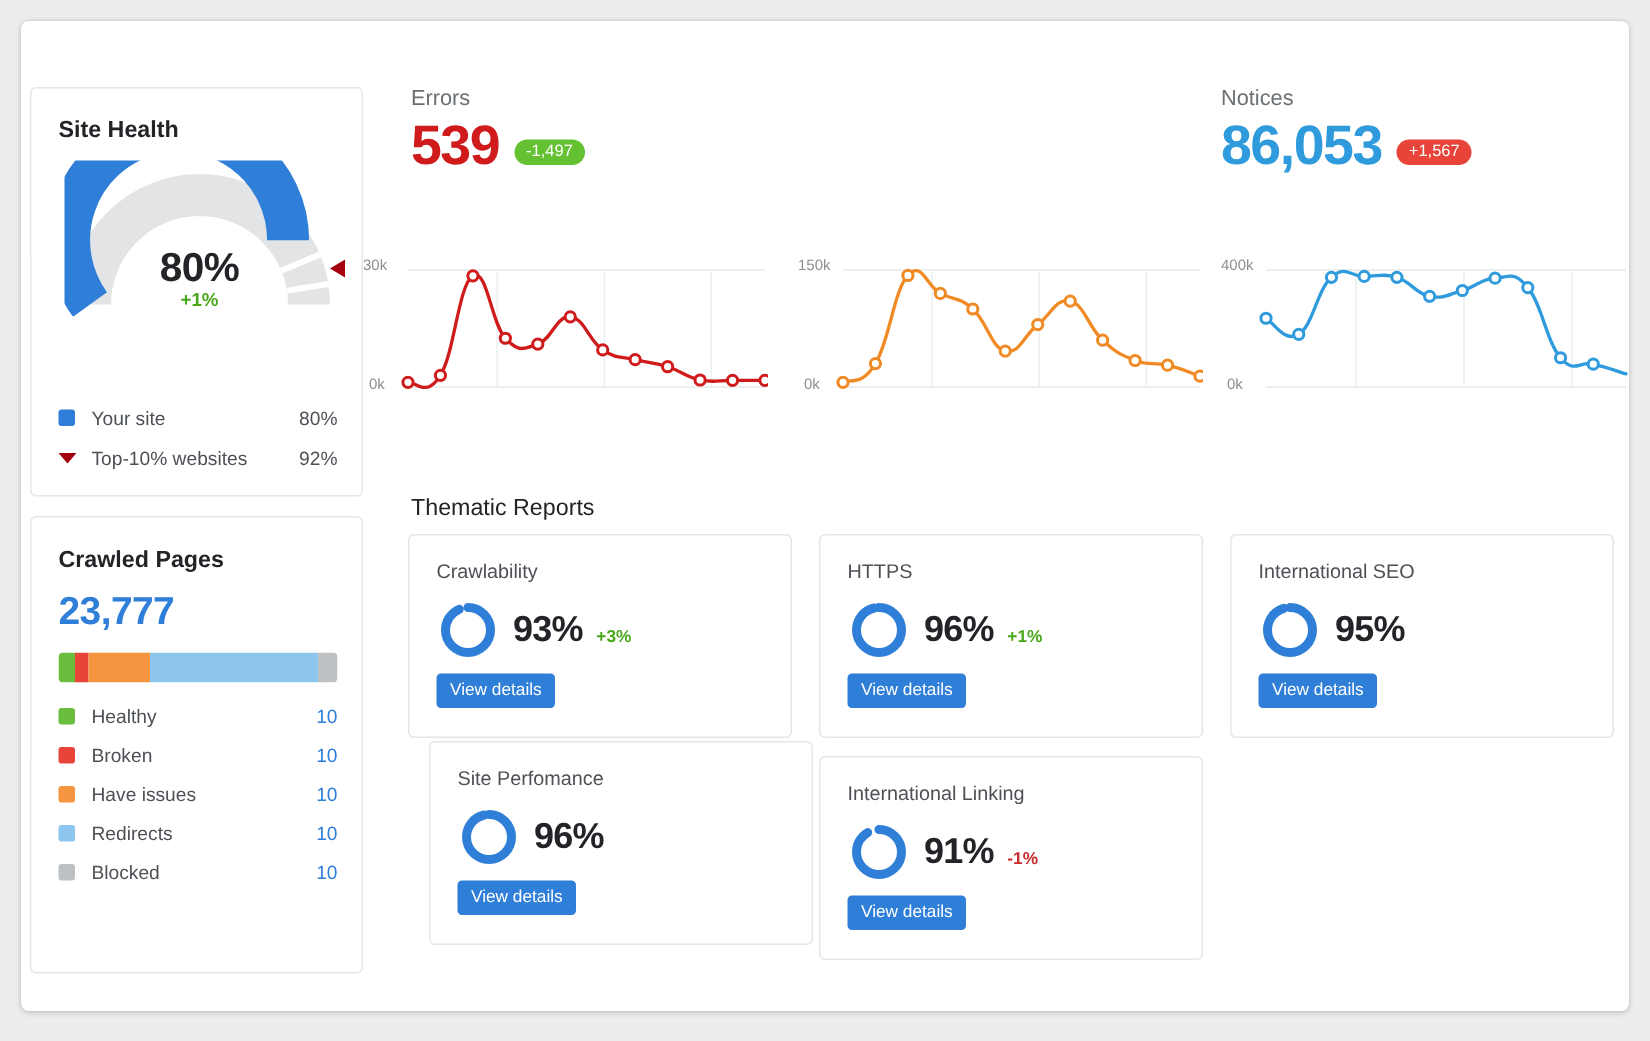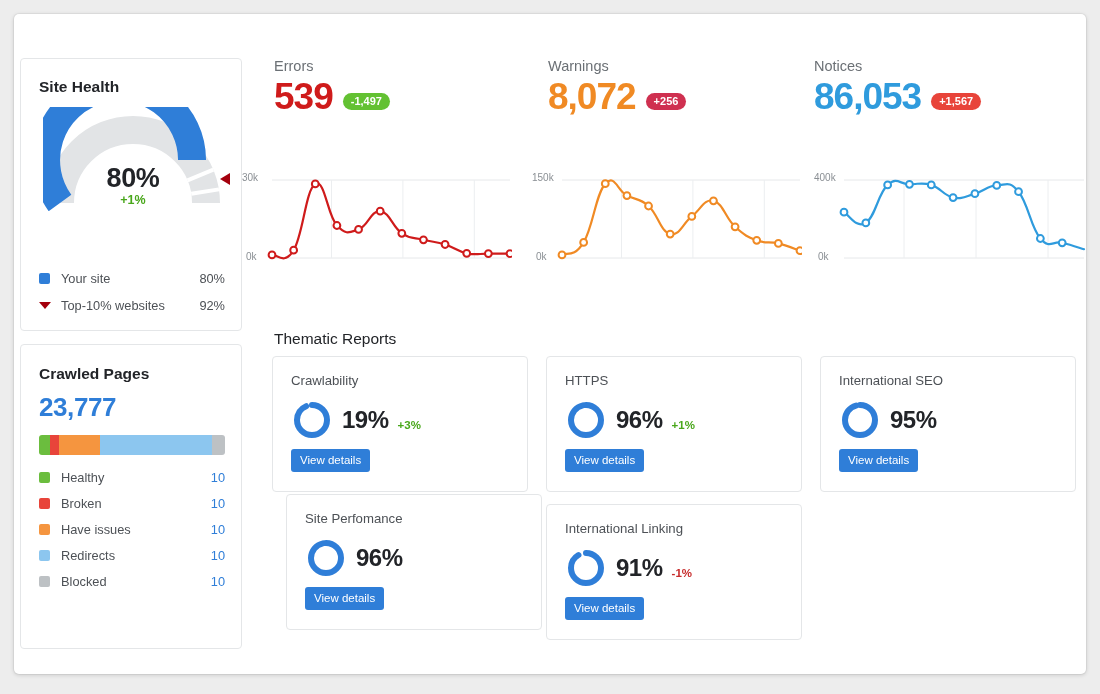--- a/index.html
+++ b/index.html
@@ -115,21 +115,21 @@
   .metric-row { display: flex; align-items: center; gap: 10px; }
   .metric-value {
     font-size: 37px; font-weight: bold; letter-spacing: -1px;
     line-height: 1.05;
   }
   .metric-badge {
     display: inline-block;
     padding: 2px 8px 3px;
     border-radius: 9px;
     font-size: 11px;
-    font-weight: bold;
+    font-weight: normal;
     color: #ffffff;
     position: relative;
     top: 4px;
   }
 
   .spark { position: absolute; }
   .spark-axis-top, .spark-axis-bot {
     position: absolute;
     font-size: 10px;
     color: #8a8f94;
@@ -242,27 +242,20 @@
   </div>
 
   <div class="metric" id="metric-0" style="left:260px;">
     <div class="metric-label">Errors</div>
     <div class="metric-row">
       <span class="metric-value" style="color: rgb(207, 27, 27);">539</span>
       <span class="metric-badge" style="background: rgb(99, 193, 50);">-1,497</span>
     </div>
   </div>
 
-  <div class="metric" id="metric-1" style="left:534px;">
-    <div class="metric-label">Warnings</div>
-    <div class="metric-row">
-      <span class="metric-value" style="color: rgb(240, 138, 36);">8,072</span>
-      <span class="metric-badge" style="background: rgb(207, 48, 80);">+256</span>
-    </div>
-  </div>
 
   <div class="metric" id="metric-2" style="left:800px;">
     <div class="metric-label">Notices</div>
     <div class="metric-row">
       <span class="metric-value" style="color: rgb(47, 155, 221);">86,053</span>
       <span class="metric-badge" style="background: rgb(232, 68, 58);">+1,567</span>
     </div>
   </div>
 
   <div class="spark" id="spark-0" style="left:228px; top:152px; width:270px; height:118px;">
@@ -339,21 +332,21 @@
 
   <div id="thematic-heading">Thematic Reports</div>
 
   <div class="card report-card" id="report-0" style="left:258px; top:342px; width:256px;">
       <div class="report-title">Crawlability</div>
       <div class="report-row">
         <svg width="42" height="42">
           <circle cx="21" cy="21" r="15" fill="none" stroke="#ffffff" stroke-width="6"></circle>
           <circle cx="21" cy="21" r="15" fill="none" stroke="#2f7ed8" stroke-width="6" stroke-linecap="round" stroke-dasharray="87.65043503515523 94.24777960769379" transform="rotate(-90 21 21)"></circle>
         </svg>
-        <span class="report-pct">19%</span>
+        <span class="report-pct">93%</span>
         <span class="report-delta delta-up">+3%</span>
       </div>
       <button class="view-btn">View details</button>
     </div>
   <div class="card report-card" id="report-1" style="left:532px; top:342px; width:256px;">
       <div class="report-title">HTTPS</div>
       <div class="report-row">
         <svg width="42" height="42">
           <circle cx="21" cy="21" r="15" fill="none" stroke="#ffffff" stroke-width="6"></circle>
           <circle cx="21" cy="21" r="15" fill="none" stroke="#2f7ed8" stroke-width="6" stroke-linecap="round" stroke-dasharray="90.47786842338603 94.24777960769379" transform="rotate(-90 21 21)"></circle>

